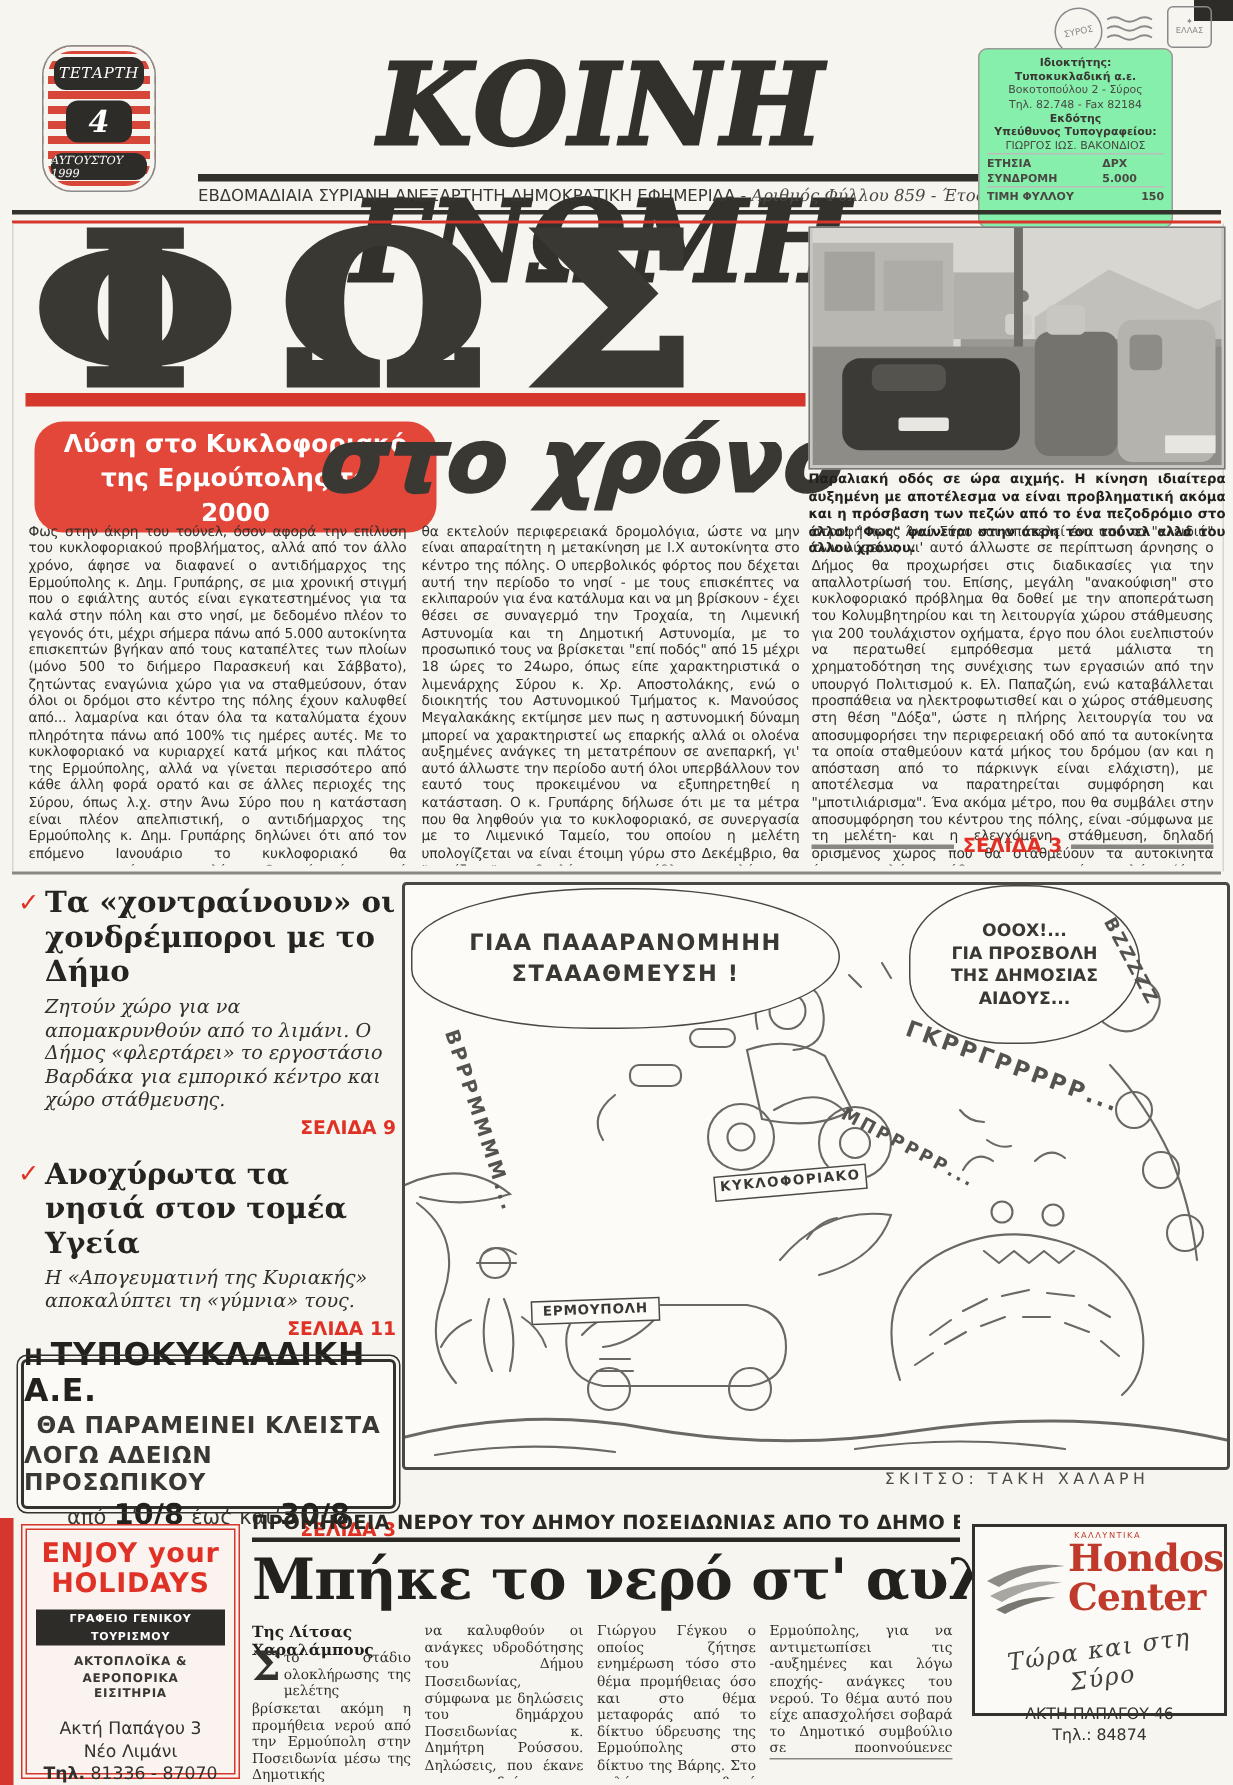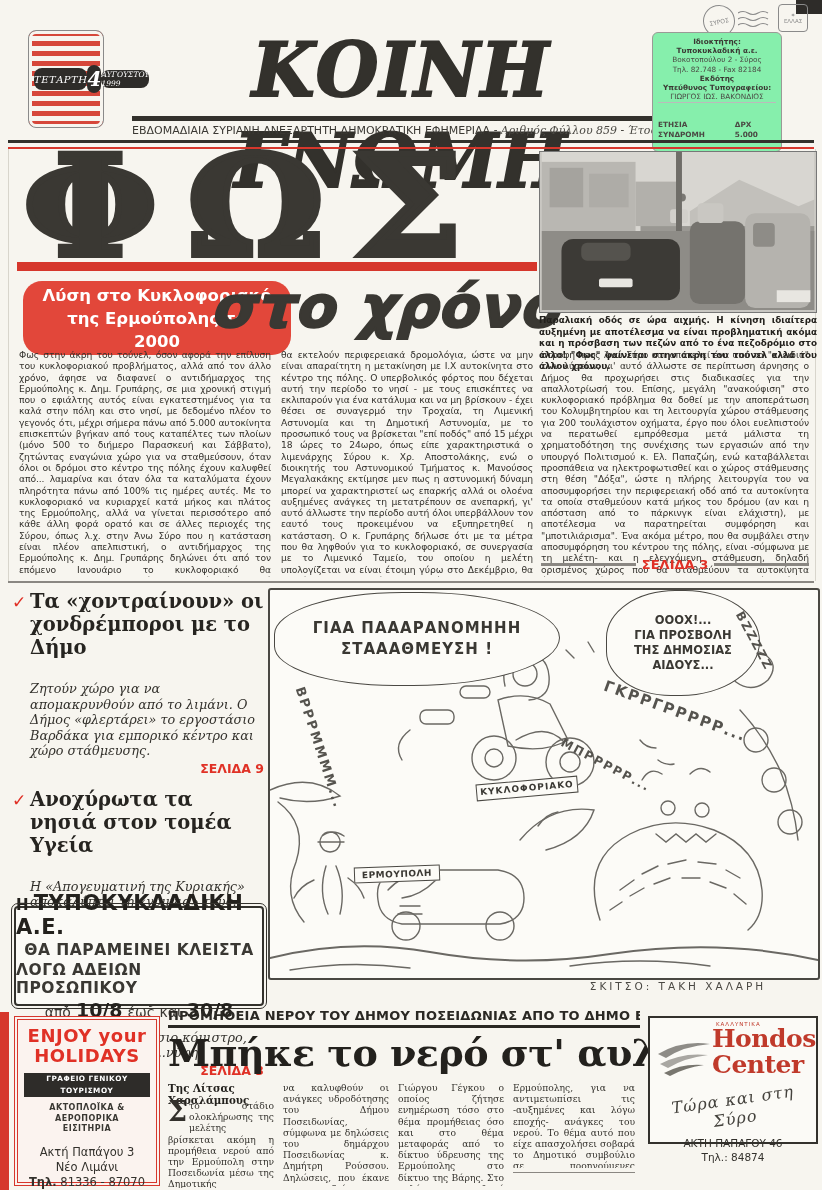--- a/index.html
+++ b/index.html
@@ -1,22 +1,22 @@
 <!DOCTYPE html>
 <html><head>
 <meta charset="utf-8">
 <style>
   html,body{margin:0;padding:0;}
   body{width:822px;height:1190px;background:#edebe4;font-family:"DejaVu Sans",sans-serif;color:#2f2d28;}
   .page{position:relative;width:822px;height:1190px;background:#f7f5ef;overflow:hidden;}
 
   
-  .datebox{position:absolute;left:28px;top:30px;width:76px;height:98px;border:1px solid #8a8a8a;border-radius:8px;
+  .datebox{position:absolute;left:28px;top:30px;width:76px;height:98px;border:1px solid #8a8a8a;border-radius:20px;
     background:repeating-linear-gradient(180deg,#d6473a 0 5px,#f7f5ef 5px 10px);box-shadow:0 0 0 3px #f7f5ef inset;
-    display:flex;flex-direction:row;align-items:center;justify-content:space-between;padding:7px 5px;box-sizing:border-box;}
+    display:flex;flex-direction:column;align-items:center;justify-content:space-between;padding:7px 5px;box-sizing:border-box;}
   .datebox .blk{background:#2e2c29;color:#fff;border-radius:8px;font-style:italic;font-family:"DejaVu Serif",serif;
     display:flex;align-items:center;justify-content:center;}
   .datebox .wk{width:60px;height:22px;font-size:10px;letter-spacing:.5px;}
   .datebox .dy{width:44px;height:28px;font-size:20px;font-weight:bold;}
   .datebox .my{width:64px;height:18px;font-size:7.5px;}
 
   .mast-title{position:absolute;left:132px;top:24px;width:538px;text-align:center;
     font-family:"DejaVu Serif",serif;font-style:italic;font-weight:bold;font-size:72px;line-height:88px;
     color:#33312c;letter-spacing:1px;-webkit-text-stroke:2px #33312c;transform:scaleY(1.04);transform-origin:top;}
   .mast-underline{position:absolute;left:132px;top:116px;width:538px;height:5px;background:#33312c;}
@@ -27,21 +27,21 @@
   .postmark{position:absolute;left:703px;top:5px;width:30px;height:30px;border:1.5px solid #8a8a8a;border-radius:50%;
     display:flex;align-items:center;justify-content:center;font-size:6px;color:#8a8a8a;transform:rotate(-12deg);}
   .waves{position:absolute;left:738px;top:10px;width:34px;height:20px;}
   .stampbox{position:absolute;left:778px;top:4px;width:28px;height:26px;border:1.5px solid #8a8a8a;border-radius:4px;
     display:flex;flex-direction:column;align-items:center;justify-content:center;font-size:5.5px;color:#8a8a8a;}
   .corner{position:absolute;right:0;top:0;width:26px;height:14px;background:#2e2c29;}
 
   .pubbox{position:absolute;left:652px;top:32px;width:130px;height:120px;border:1px solid #9a9a96;border-radius:6px;
     background:#86efac;padding:4px 5px;box-sizing:border-box;font-size:7.3px;line-height:9.2px;text-align:center;color:#4a4843;}
   .pubbox .bold{font-weight:bold;color:#3a3833;}
-  .pubbox .row{display:flex;justify-content:space-between;font-weight:bold;border-top:1px solid #bbb;margin-top:1px;padding-top:17px;text-align:left;}
+  .pubbox .row{display:flex;justify-content:space-between;font-weight:bold;border-top:1px solid #bbb;margin-top:1px;padding-top:1px;text-align:left;}
 
   .mast-rule{position:absolute;left:8px;top:140px;width:806px;height:3px;background:#33312c;}
   .red-rule{position:absolute;left:8px;top:147px;width:806px;height:2px;background:#d6372c;}
 
   
   .top-article{position:absolute;left:8px;top:149px;width:806px;height:432px;border-left:1px solid #d8d5cc;border-right:1px solid #d8d5cc;}
   .fos{position:absolute;left:14px;top:6px;width:530px;font-family:"DejaVu Serif",serif;font-weight:bold;
     font-size:138px;line-height:104px;color:#3a3833;-webkit-text-stroke:6px #3a3833;letter-spacing:26px;
     transform:scaleX(1.12);transform-origin:left top;}
   .fos-bar{position:absolute;left:8px;top:113px;width:520px;height:9px;background:#d6372c;}
@@ -60,21 +60,21 @@
   .page-ref-row .rule{flex:1;height:3px;background:#8a8782;}
   .page-ref{color:#e03126;font-weight:bold;font-size:13px;white-space:nowrap;}
 
   .section-rule{position:absolute;left:8px;top:581px;width:806px;height:2px;background:#8a8782;}
 
   
   .teasers{position:absolute;left:12px;top:590px;width:252px;}
   .teaser{margin-bottom:12px;position:relative;padding-left:18px;}
   .teaser .check{position:absolute;left:0;top:2px;color:#e03126;font-size:17px;font-weight:bold;}
   .teaser h3{margin:0;font-family:"DejaVu Serif",serif;font-weight:bold;font-size:19.5px;line-height:23px;color:#262420;}
-  .teaser p{margin:22px 0 2px;font-family:"DejaVu Serif",serif;font-style:italic;font-size:12.8px;line-height:15.5px;color:#33312c;}
+  .teaser p{margin:5px 0 2px;font-family:"DejaVu Serif",serif;font-style:italic;font-size:12.8px;line-height:15.5px;color:#33312c;}
   .teaser .ref{text-align:right;color:#e03126;font-weight:bold;font-size:12.5px;}
 
   .closure{position:absolute;left:14px;top:906px;width:246px;height:96px;border:2px solid #33312c;outline:1px solid #33312c;outline-offset:2px;
     border-radius:4px;background:#fbfaf6;display:flex;flex-direction:column;align-items:center;justify-content:center;gap:2px;}
   .closure .l1{font-size:21px;color:#23211d;}
   .closure .l1 .h{font-size:15px;font-weight:bold;}
   .closure .l1 .c{font-weight:bold;letter-spacing:.5px;}
   .closure .l2{font-size:15.5px;font-weight:bold;color:#3a3833;letter-spacing:.5px;}
   .closure .l4{font-size:14px;color:#3a3833;display:flex;align-items:baseline;gap:5px;}
   .closure .l4 .big{font-size:19px;font-weight:bold;color:#23211d;}

